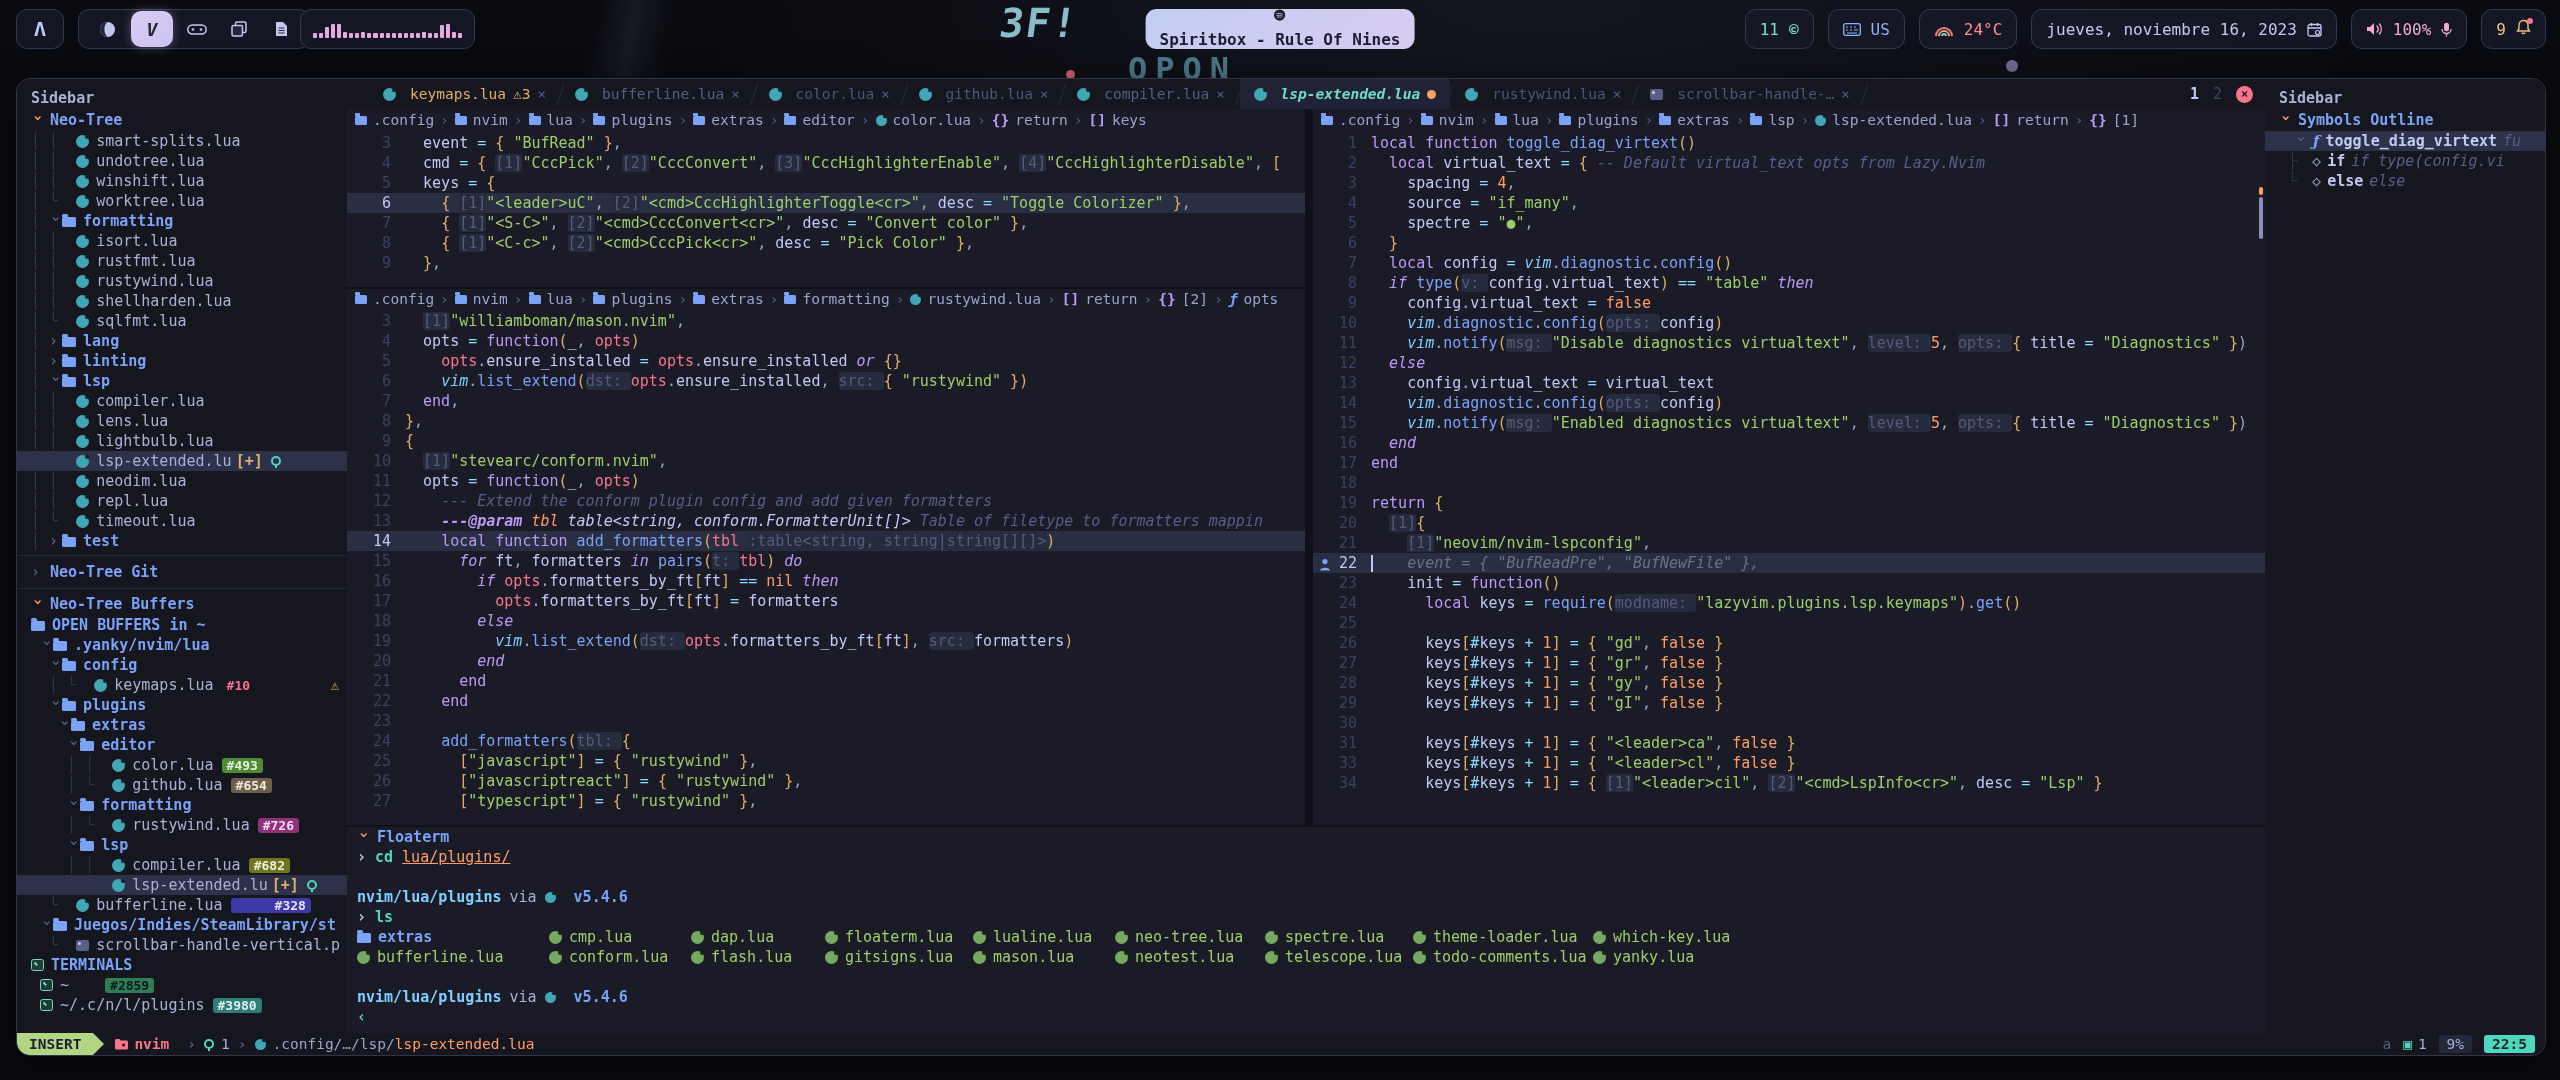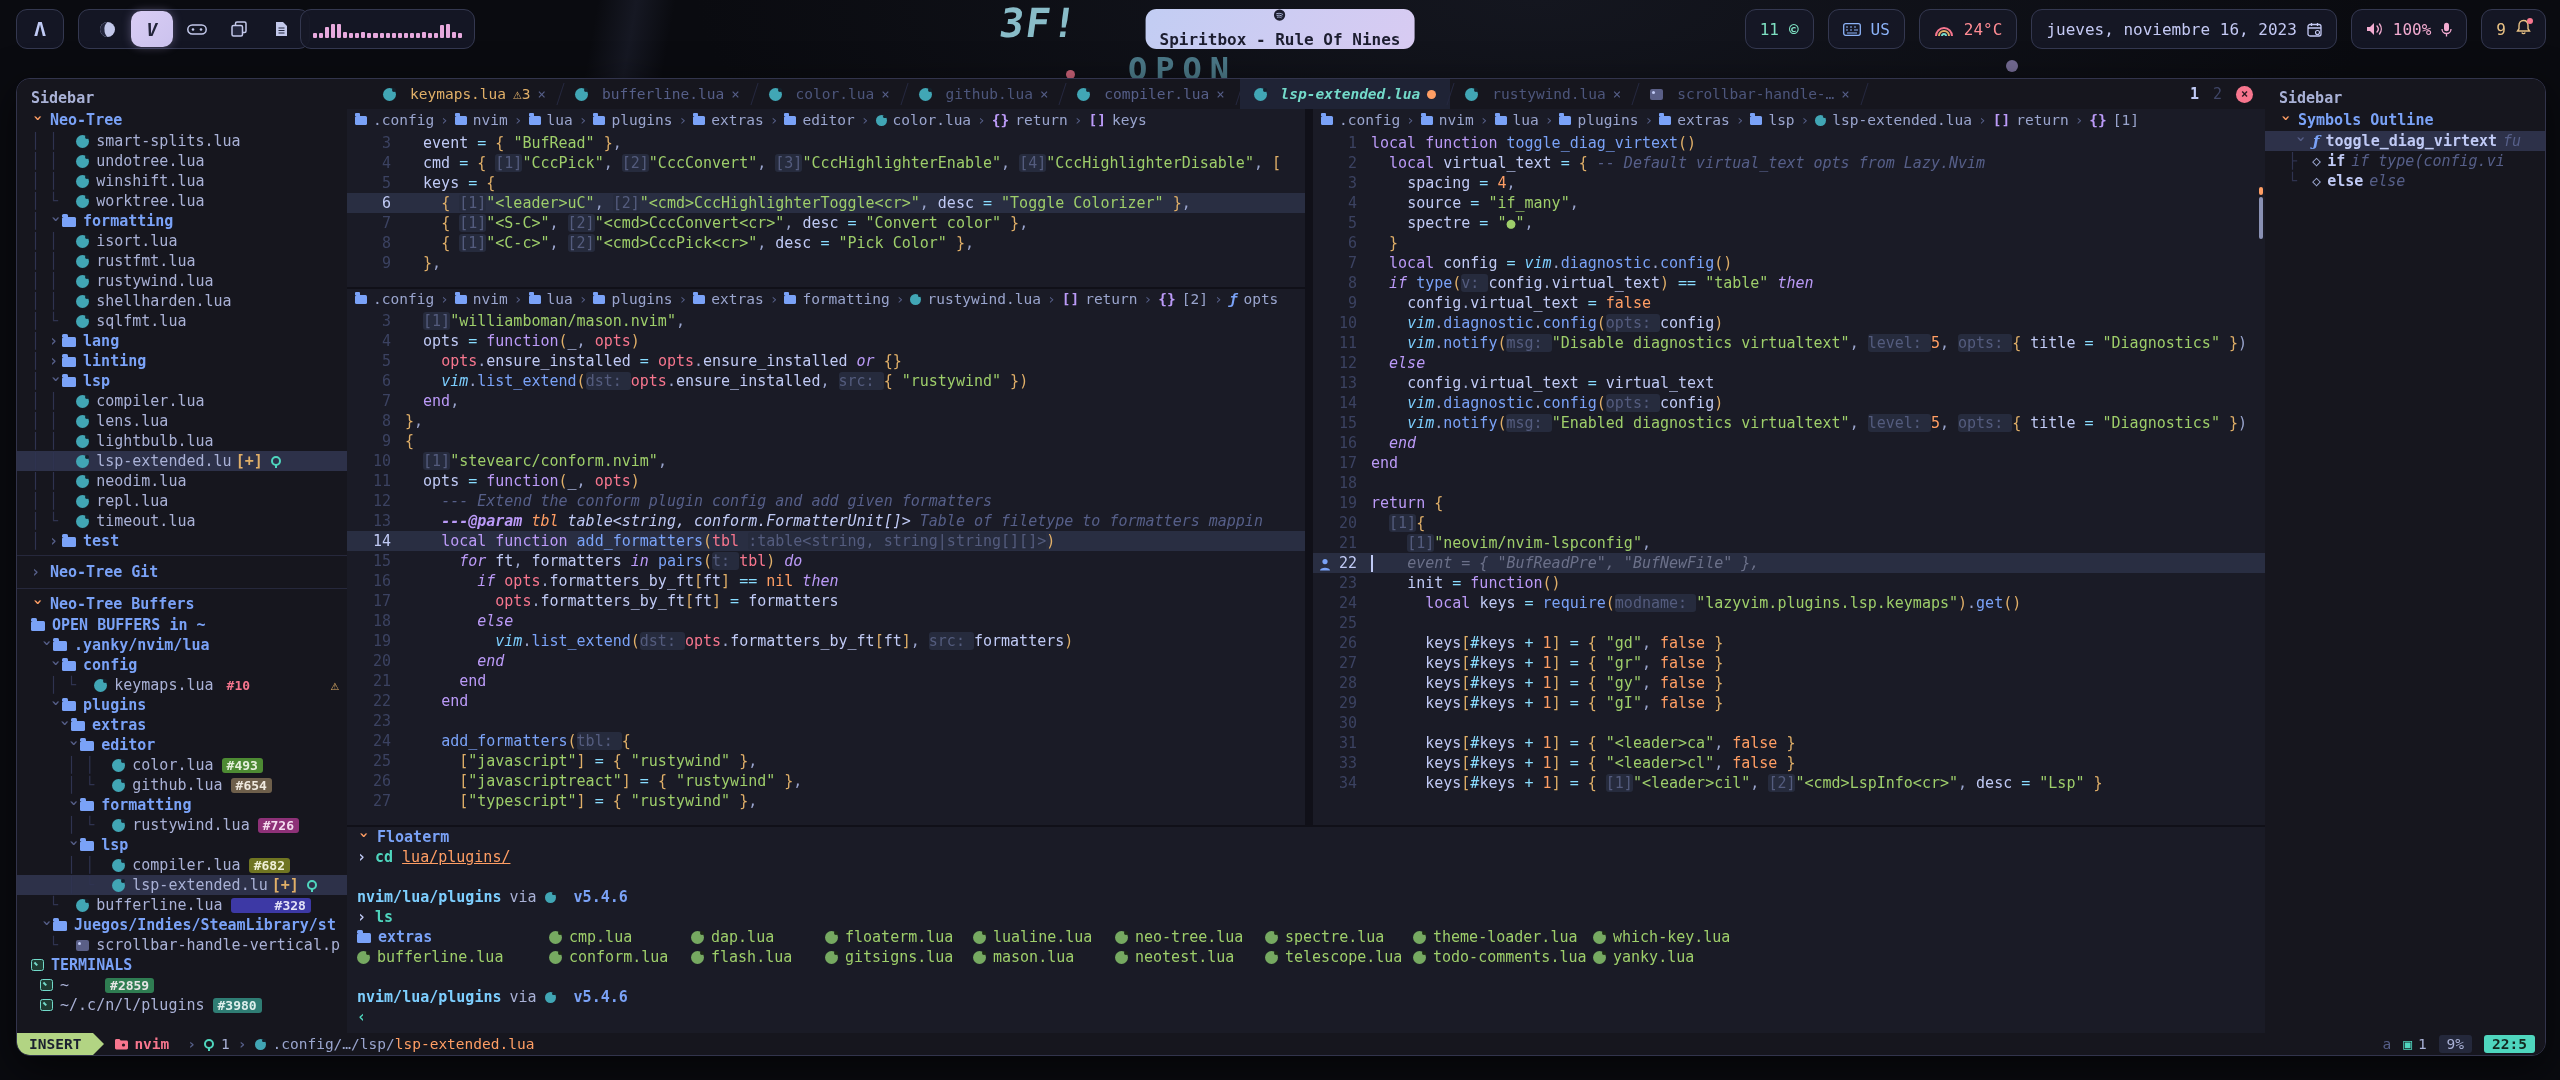--- a/index.html
+++ b/index.html
@@ -511,21 +511,21 @@
       </div>
     <div id="nt-terminals">
         <div class="row">
           <span class="i i-term"></span>
           <span class="lbl caps">TERMINALS</span>
         </div>
         <div class="row">
           <span class="guide"> </span>
           <span class="i i-term"></span>
           <span class="lbl">~</span>
-          <span class="badge" style="background: rgb(47, 125, 82); color: #e5e5e5; margin-left: 36px;">#2859</span>
+          <span class="badge" style="background: rgb(47, 125, 82); color: #0f172a; margin-left: 36px;">#2859</span>
         </div>
         <div class="row">
           <span class="guide"> </span>
           <span class="i i-term"></span>
           <span class="lbl">~/.c/n/l/plugins</span>
           <span class="badge" style="background: rgb(47, 125, 116); color: rgb(221, 239, 236);">#3980</span>
         </div>
       </div>
   </div>
 

